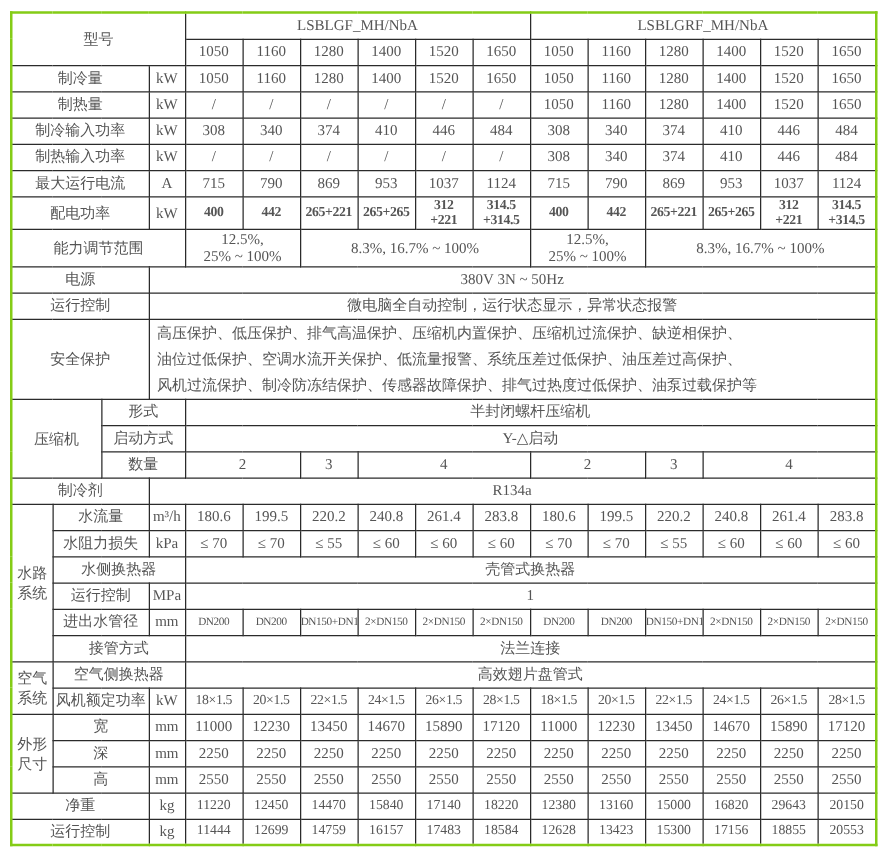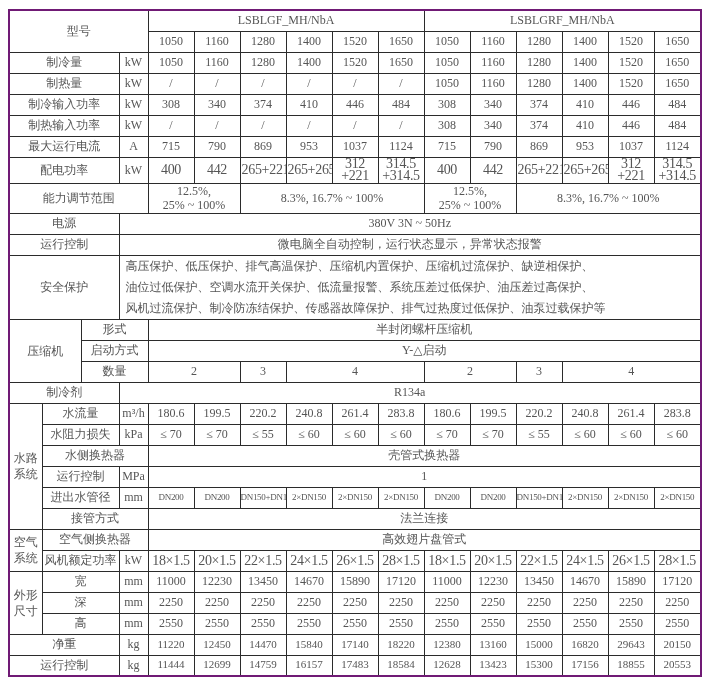--- a/index.html
+++ b/index.html
@@ -13,57 +13,57 @@
   .sheet {
     box-sizing: border-box;
     padding: 9px 8px;
     width: 709px;
     height: 678px;
   }
   table.spec {
     border-collapse: collapse;
     table-layout: fixed;
     width: 693px;
-    border: 2px solid #701a75;
+    border: 2px solid #84cc16;
     font-family: "Liberation Serif", "DejaVu Serif", serif;
     color: #555555;
   }
   table.spec td {
     border: 1px solid #2b2b2b;
     text-align: center;
     vertical-align: middle;
     font-size: 12px;
     line-height: 1.25;
     padding: 0 1px;
     white-space: pre-line;
     overflow: hidden;
   }
   table.spec tr { height: 21px; }
 
   
   table.spec tr:nth-child(8) { height: 26px; }
-  table.spec tr:nth-child(8) td:nth-child(n+3) { font-size: 14px; line-height: 12px; letter-spacing: -0.3px; }
+  table.spec tr:nth-child(8) td:nth-child(n+3) { font-size: 11px; line-height: 12px; letter-spacing: -0.3px; font-weight: bold; }
 
   
   table.spec tr:nth-child(9) { height: 30px; }
   table.spec tr:nth-child(9) td { line-height: 14px; }
 
   
   table.spec tr:nth-child(12) { height: 64px; }
   table.spec tr:nth-child(12) td:nth-child(2) {
     text-align: left;
     padding: 0 6px;
     line-height: 21px;
   }
 
   
   table.spec tr:nth-child(21) td:nth-child(n+3) { font-size: 9px; letter-spacing: -0.3px; padding: 0; }
 
   
-  table.spec tr:nth-child(24) td:nth-child(n+3) { font-size: 14px; letter-spacing: -0.3px; padding: 0; }
+  table.spec tr:nth-child(24) td:nth-child(n+3) { font-size: 11px; letter-spacing: -0.3px; padding: 0; }
 
   
   table.spec tr:nth-child(28) td:nth-child(n+3),
   table.spec tr:nth-child(29) td:nth-child(n+3) { font-size: 11px; }
 
   
   table.spec td[rowspan] { line-height: 16px; }
 </style>
 </head>
 <body>

